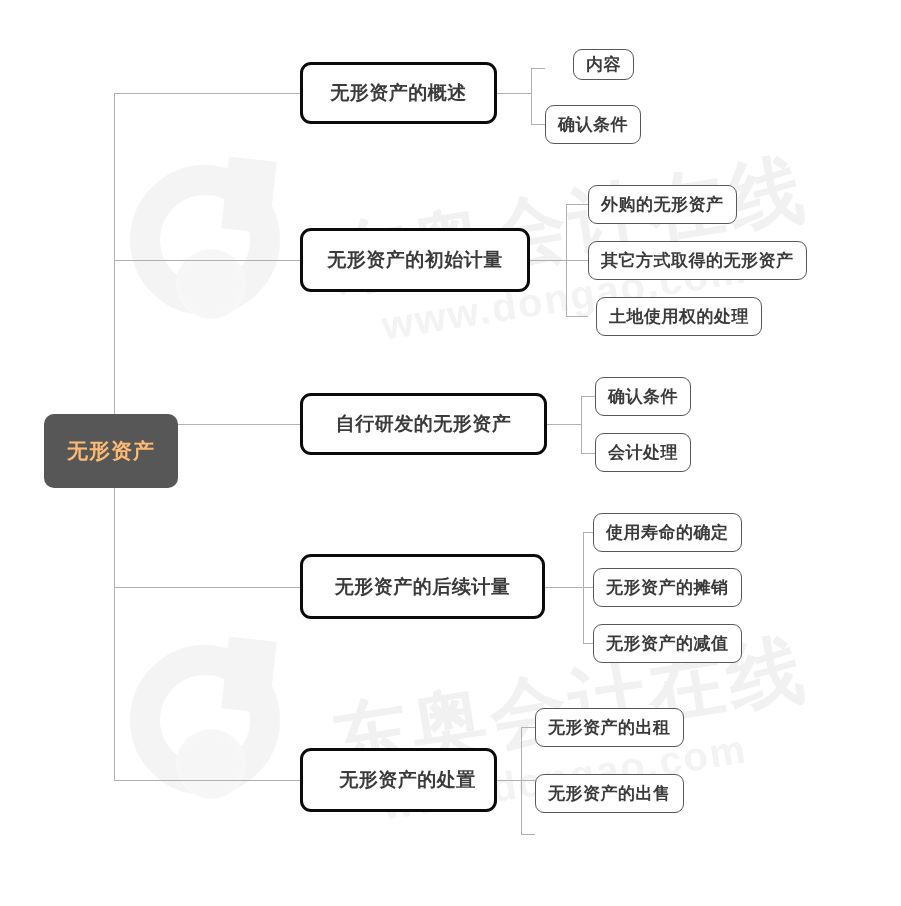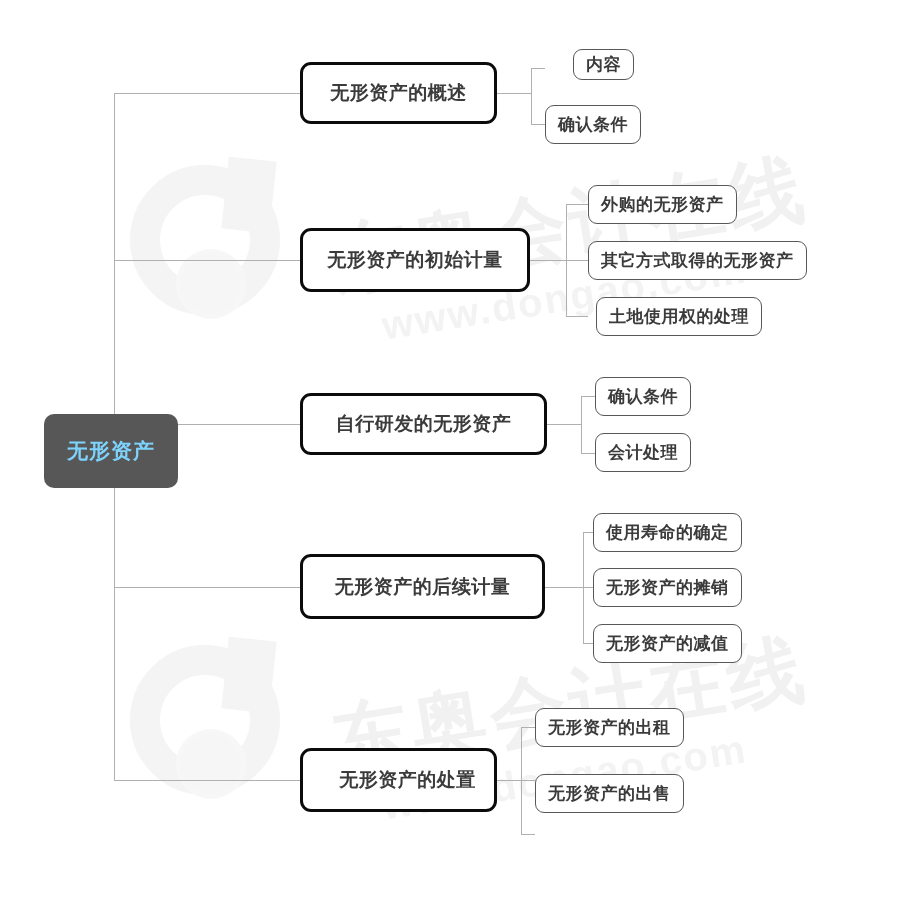--- a/index.html
+++ b/index.html
@@ -79,21 +79,21 @@
   .node {
     position: absolute;
     box-sizing: border-box;
     display: flex;
     align-items: center;
     justify-content: center;
     white-space: nowrap;
   }
   .root {
     background: #575757;
-    color: #7dd3fc;
+    color: #fdba74;
     border-radius: 10px;
     font-size: 21px;
     font-weight: 700;
     letter-spacing: 1px;
   }
   .l1 {
     background: #ffffff;
     color: #3b3b3b;
     border: 3px solid #0b0b0b;
     border-radius: 11px;

